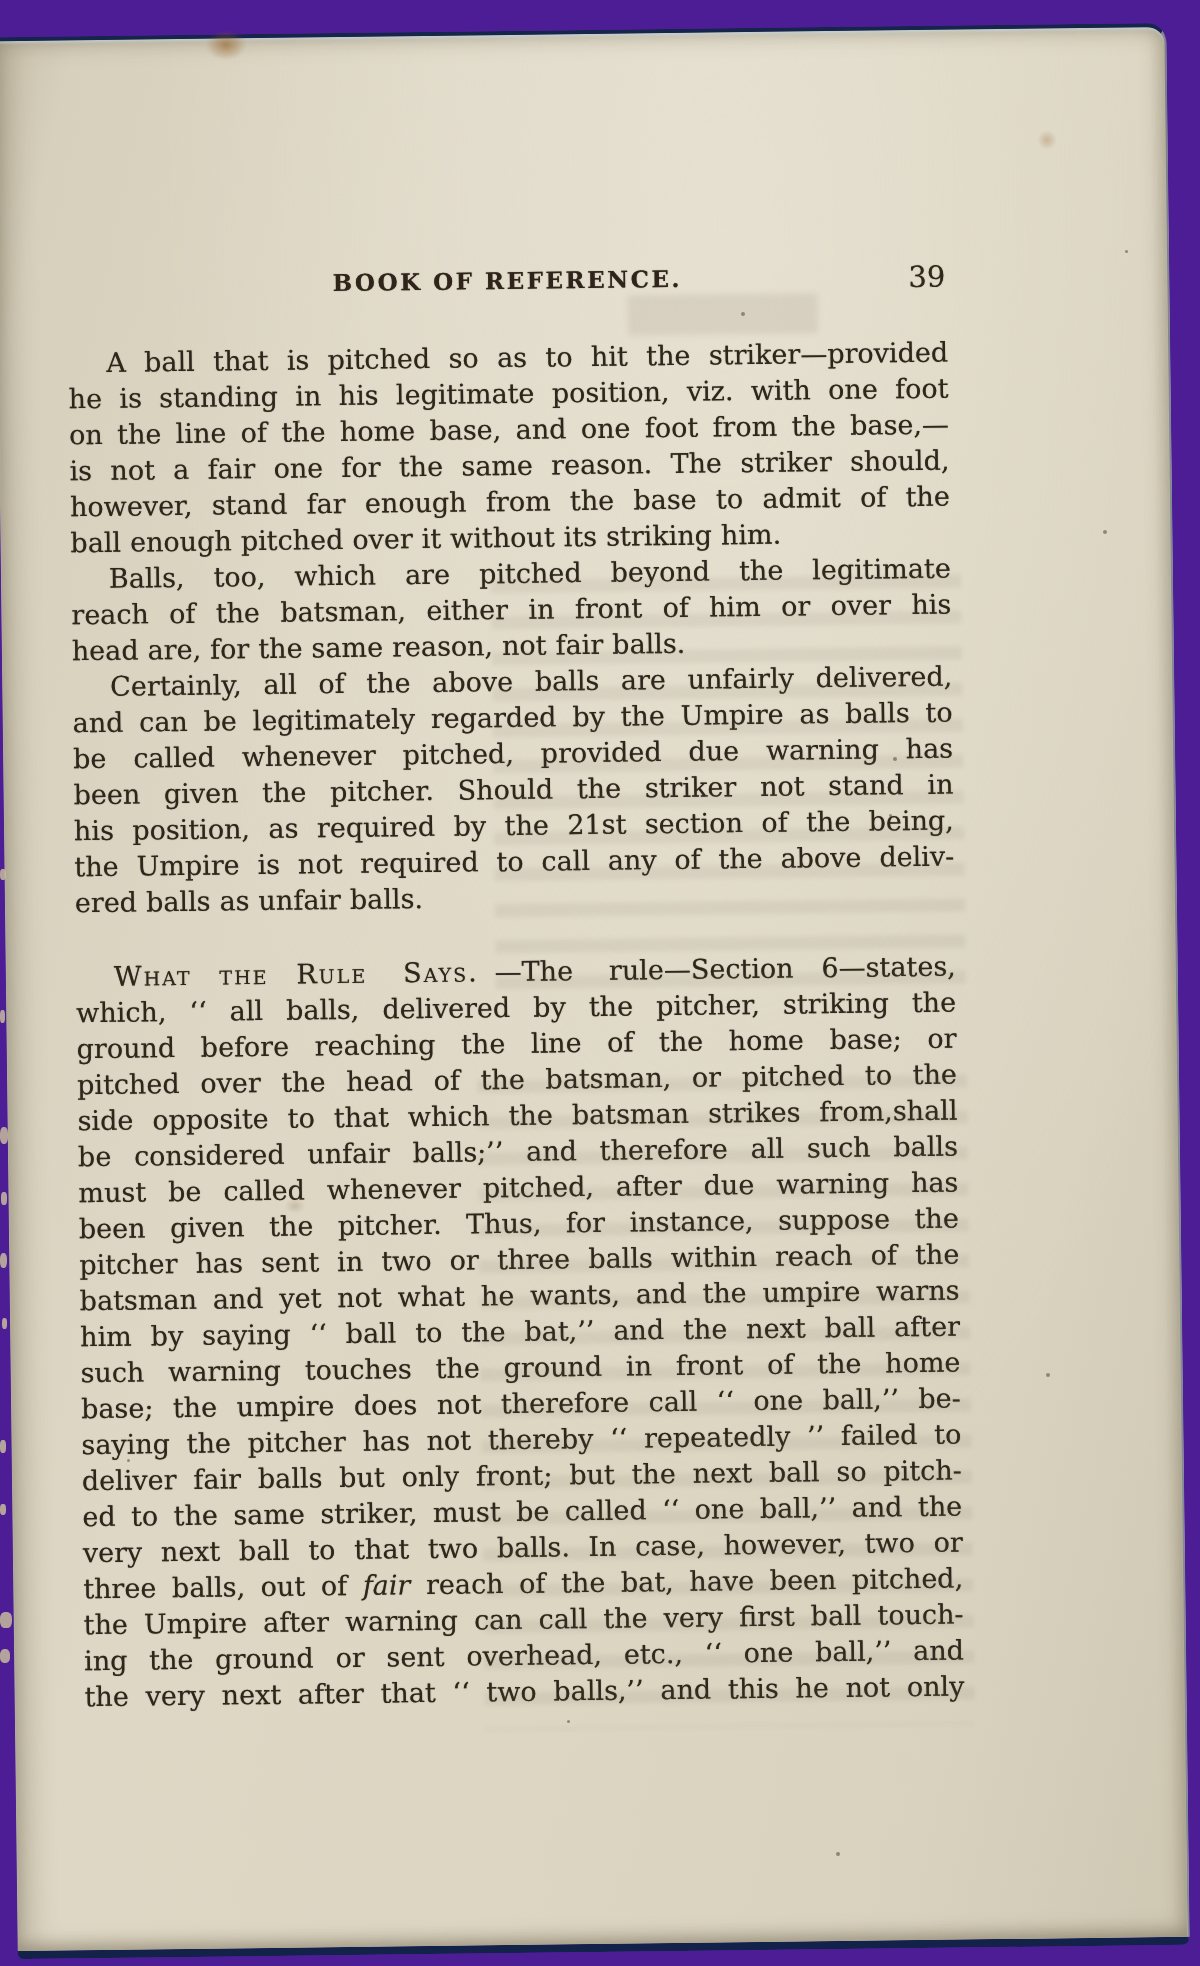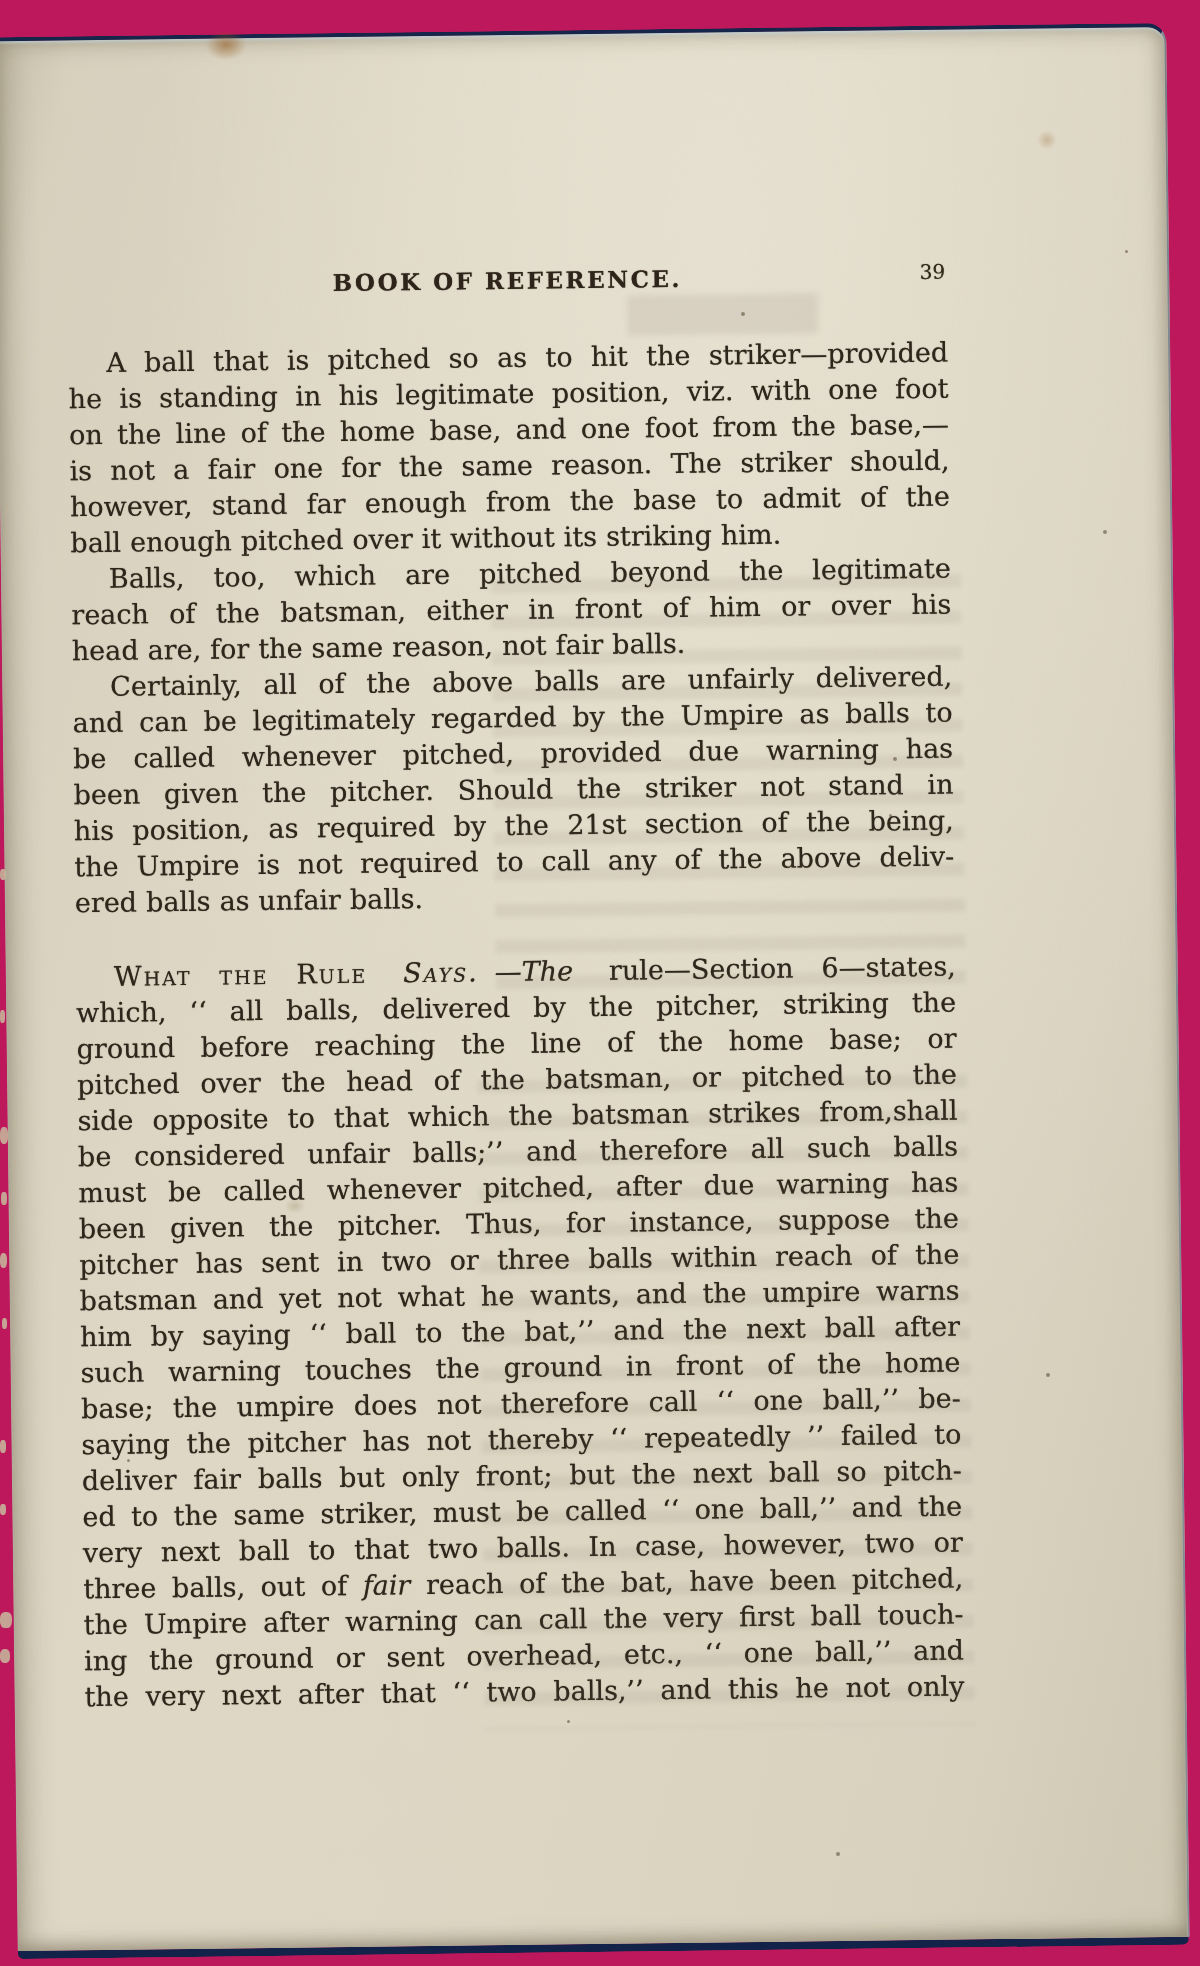--- a/index.html
+++ b/index.html
@@ -1,45 +1,45 @@
 <!DOCTYPE html>
 <html><head>
 <meta charset="utf-8">
 <style>
   html,body{margin:0;padding:0;background:#0b0a08;width:1200px;height:1966px;overflow:hidden;}
-  #scan{position:relative;width:1200px;height:1966px;background:#be185d;font-family:"DejaVu Serif","Liberation Serif",serif;}
+  #scan{position:relative;width:1200px;height:1966px;background:#4c1d95;font-family:"DejaVu Serif","Liberation Serif",serif;}
   #paper{
     position:absolute;left:6px;top:30px;width:1170px;height:1910px;
     transform:rotate(-0.7deg);
     background:
       radial-gradient(ellipse at 62% 10%, rgba(240,235,223,0.5), rgba(240,235,223,0) 55%),
       linear-gradient(103deg,#c8c0ab 0%,#d7d0bd 5%,#ded7c5 28%,#ddd6c3 55%,#d9d2bf 82%,#cec7b2 100%),
       linear-gradient(180deg,#e1dac8 0%,#dcd5c2 20%,#d9d2bf 65%,#d5ceba 100%);
     border-top:4px solid #16254a;
     border-bottom:8px solid #122248;
     border-right:2px solid rgba(27,48,92,0.45);
     border-radius:6px 20px 8px 6px;
     box-shadow:inset 0 3px 3px -1px rgba(203,227,243,0.55),
                inset 14px 0 26px rgba(95,85,62,0.28),
                inset -8px 0 18px rgba(95,85,62,0.22),
                inset 0 -6px 14px rgba(95,85,62,0.25);
   }
   .inkwash{position:absolute;inset:0;pointer-events:none;}
   .header-row{position:absolute;left:70px;top:232px;width:880px;height:42px;color:#332b20;}
   .title{position:absolute;left:0;right:0;text-align:center;font-size:23px;font-weight:700;letter-spacing:2.5px;color:#2f2419;text-shadow:0 0 1px rgba(47,36,25,0.7);}
-  .pagenum{position:absolute;right:2px;top:-2px;font-size:20px;color:#2f2717;text-shadow:0 0 1px rgba(47,36,25,0.6);}
+  .pagenum{position:absolute;right:2px;top:-2px;font-size:29px;color:#2f2717;text-shadow:0 0 1px rgba(47,36,25,0.6);}
   .body-text{position:absolute;left:70px;top:305px;width:880px;color:#2e261b;font-size:27px;}
   .paragraph{margin:0;}
   .paragraph:nth-child(4){margin-top:38px;}
   .line{display:flex;justify-content:space-between;height:36px;line-height:36px;white-space:nowrap;text-shadow:0 0 1px rgba(48,38,26,0.65);}
   .line.first{padding-left:38px;}
   .line.short{justify-content:flex-start;}
   .line.short .w{margin-right:9px;}
   .w{display:inline-block;}
-  .w .w{display:inline;margin:8px;font-style:italic;}
+  .w .w{display:inline;margin:8px;}
   .sc{font-variant:small-caps;letter-spacing:2px;}
   .it{font-style:italic;}
   
   .bleed{position:absolute;pointer-events:none;filter:blur(2px);opacity:.75;
     background:repeating-linear-gradient(180deg, rgba(116,106,88,0.13) 0px, rgba(116,106,88,0.13) 13px, rgba(116,106,88,0) 13px, rgba(116,106,88,0) 36px);}
   .bleed.b1{left:490px;top:545px;width:470px;height:420px;}
   .bleed.b2{left:470px;top:1045px;width:490px;height:650px;}
   .bleed.b3{left:630px;top:262px;width:190px;height:40px;background:rgba(110,100,84,0.16);filter:blur(3px);}
   
   .stain{position:absolute;pointer-events:none;}

